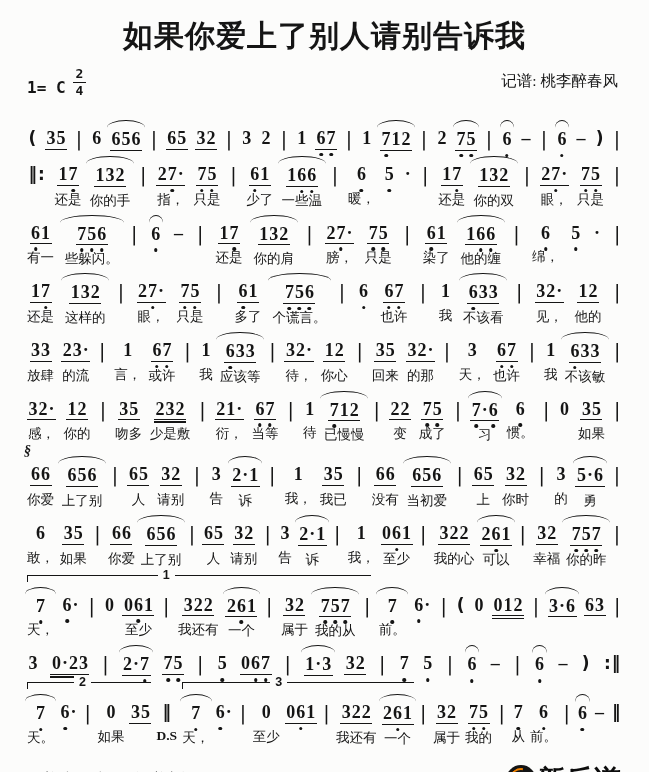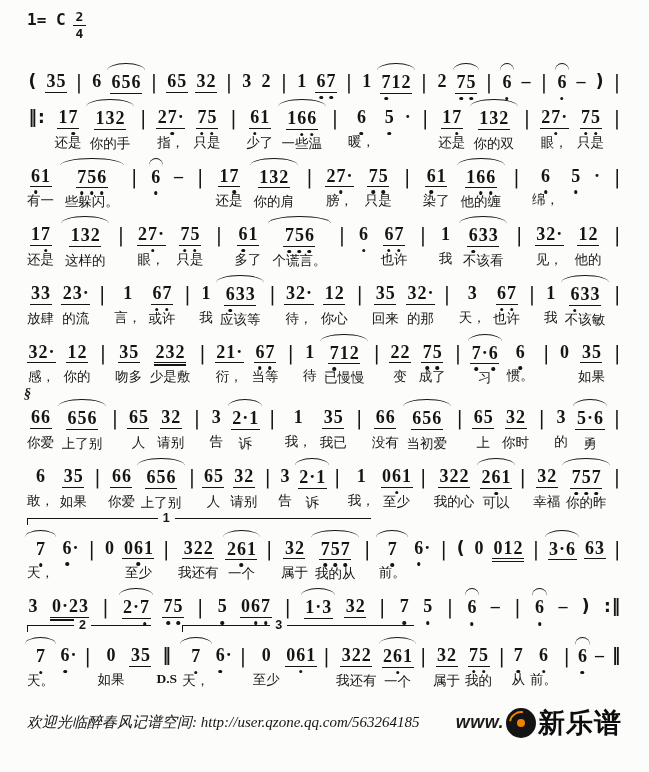--- a/index.html
+++ b/index.html
@@ -7,21 +7,21 @@
     width:649px;height:772px;overflow:hidden;
     background:#fcfcfb;color:#151515;
     font-family:"Liberation Sans",sans-serif;
   }
   .sheet{position:relative;width:100%;height:100%;box-sizing:border-box;padding:0 27px;}
   .title{
     text-align:center;font-family:"Liberation Serif",serif;font-weight:bold;
     font-size:30px;letter-spacing:1px;padding-top:16px;white-space:nowrap;
   }
   .meta{position:relative;height:52px;margin-top:6px;font-family:"Liberation Serif",serif;font-size:15.5px;}
-  .keysig{position:absolute;left:0;top:4px;font-weight:bold;font-size:16px;display:flex;align-items:flex-start;gap:7px;font-family:"DejaVu Sans Mono",monospace;}
+  .keysig{position:absolute;left:0;top:4px;font-weight:bold;font-size:16px;display:flex;align-items:flex-end;gap:7px;font-family:"DejaVu Sans Mono",monospace;}
   .frac{display:inline-flex;flex-direction:column;text-align:center;line-height:1.05;font-size:13px;font-weight:bold;}
   .frac .top{border-bottom:1.5px solid #151515;padding:0 3px 1px;}
   .frac .bot{padding:1px 3px 0;}
   .credit-singer{position:absolute;left:0;right:60px;top:4px;text-align:center;}
   .credit-right{position:absolute;right:4px;top:4px;line-height:1.85;text-align:left;}
   
   .line{display:flex;justify-content:space-between;align-items:flex-start;position:relative;margin-top:5px;}
   .line.has-volta{margin-top:18px;}
   .line.has-segno{margin-top:12px;}
   .cell{display:flex;flex-direction:column;align-items:center;position:relative;}
@@ -52,30 +52,32 @@
   .logo-www{font-style:italic;font-weight:bold;font-size:18px;letter-spacing:0.5px;color:#1c1c1c;}
   .disc{width:30px;height:30px;border-radius:50%;background:#141414;position:relative;flex:0 0 auto;margin:0 1px;}
   .disc::before{content:'';position:absolute;inset:3px;border:2.5px solid transparent;border-top-color:var(--accent,#f08200);border-radius:50%;transform:rotate(-35deg);}
   .disc::after{content:'';position:absolute;left:50%;top:50%;width:8px;height:8px;background:var(--accent,#f08200);border-radius:50%;transform:translate(-50%,-50%);}
   .logo-name{font-weight:bold;font-size:27px;letter-spacing:1px;color:#0c0c0c;white-space:nowrap;}
 </style>
 </head>
 <body>
 
 <div class="sheet">
+  <div class="title">如果你爱上了别人请别告诉我</div>
 
   <div class="meta">
     <div class="keysig">
       <span>1= C</span>
       <span class="frac">
         <span class="top">2</span>
         <span class="bot">4</span>
       </span>
     </div>
     <div class="credit-right">
+      <div>记谱: 桃李醉春风</div>
     </div>
   </div>
 
   <div id="score">
       <div class="line">
         <div class="cell sym">
           <div class="arc"></div>
           <div class="notes">
             <span class="ch">(</span>
           </div>

